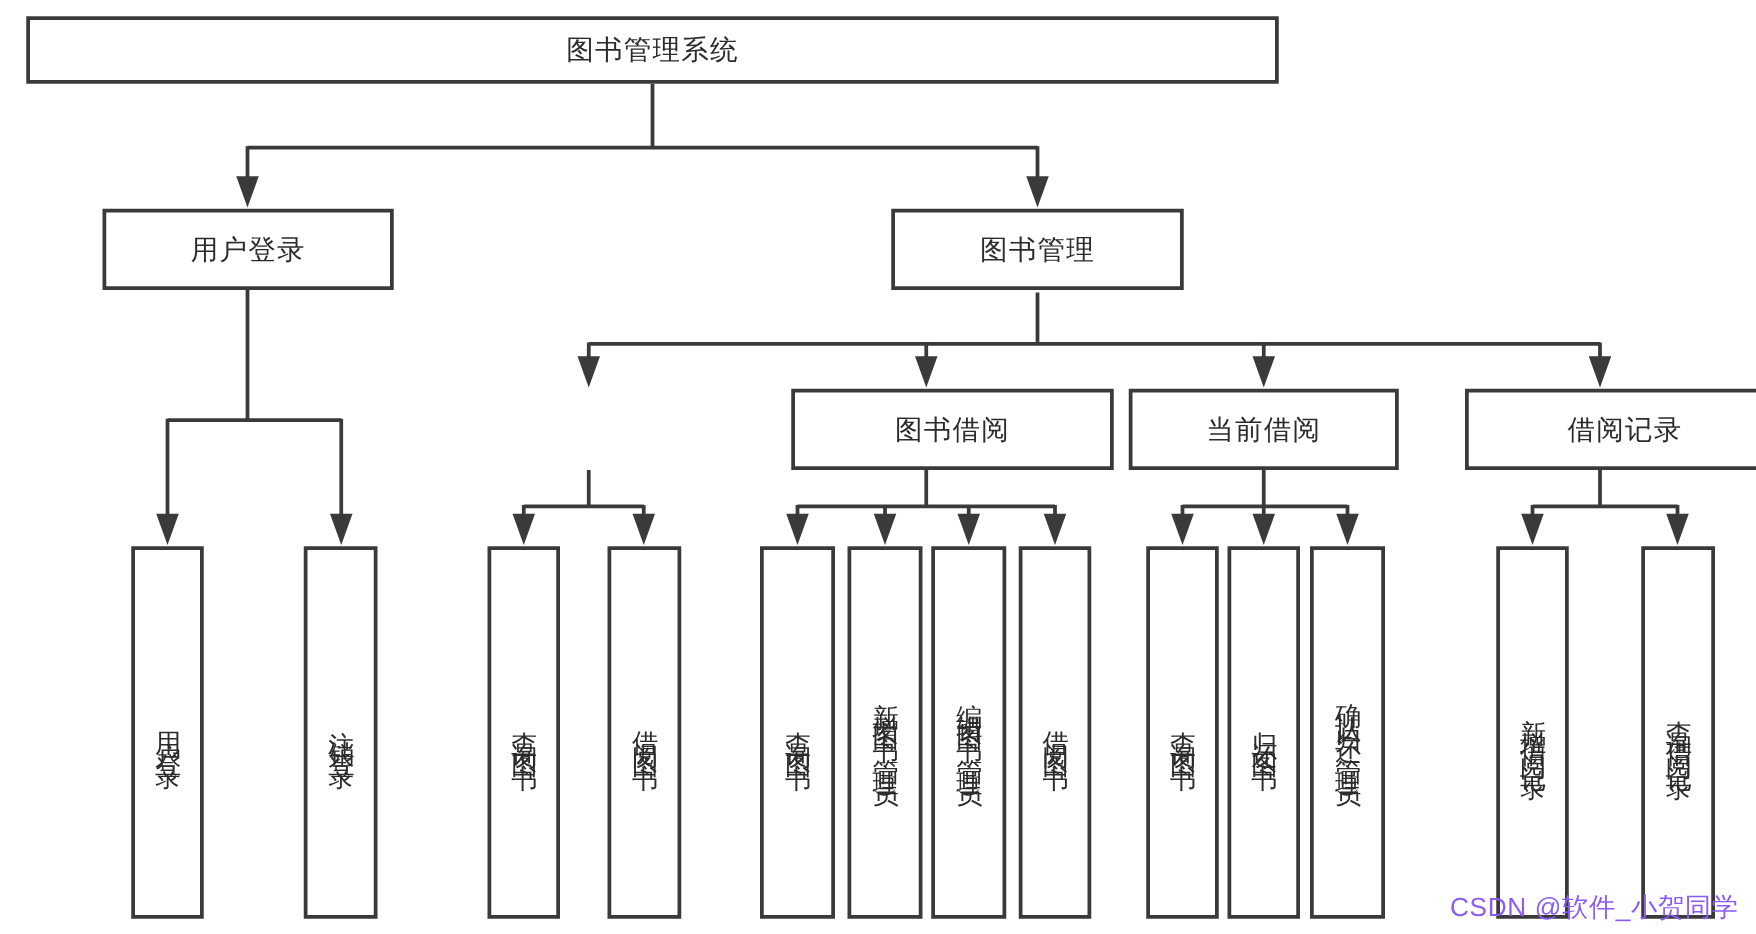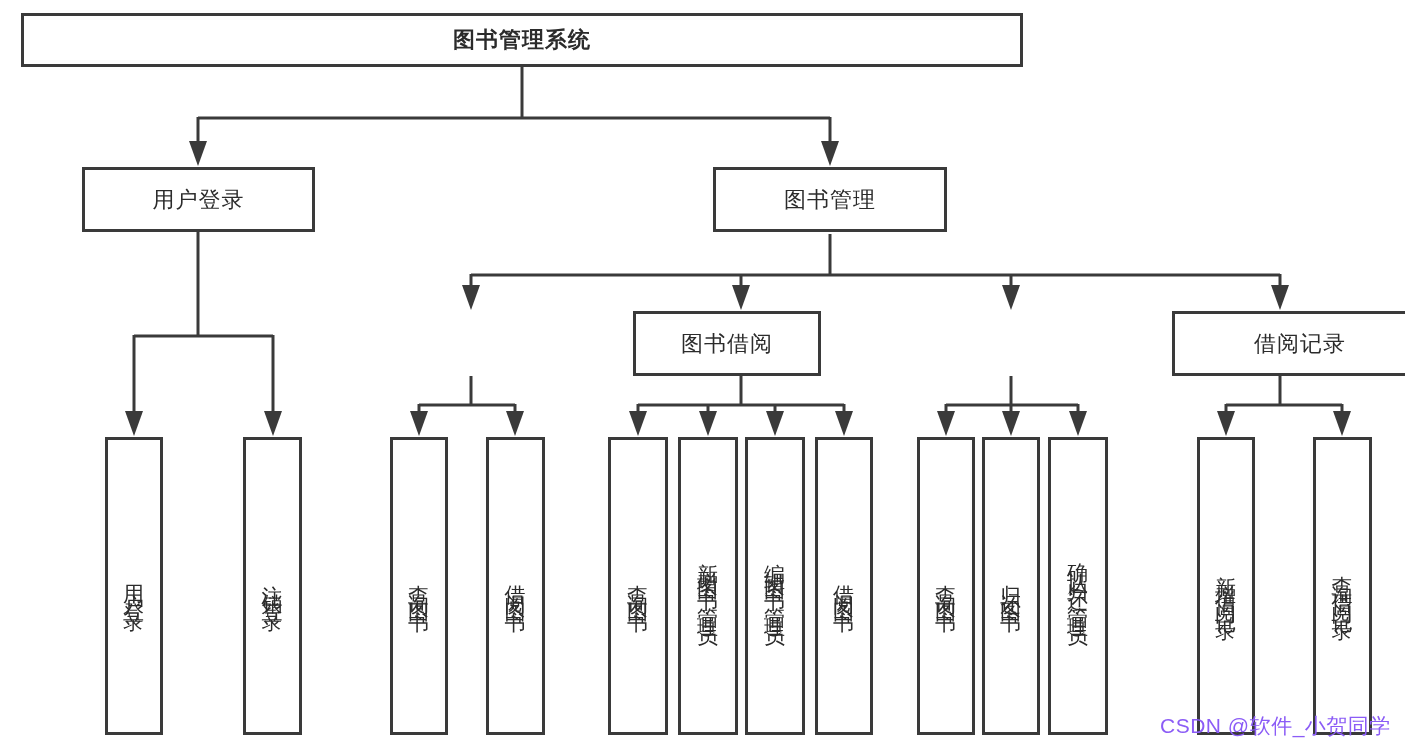--- a/index.html
+++ b/index.html
@@ -117,26 +117,27 @@
       <path d="M766 411 L784 411 L775 436 Z"></path>
       <path d="M835 411 L853 411 L844 436 Z"></path>
       <path d="M937 411 L955 411 L946 436 Z"></path>
       <path d="M1002 411 L1020 411 L1011 436 Z"></path>
       <path d="M1069 411 L1087 411 L1078 436 Z"></path>
       <path d="M1217 411 L1235 411 L1226 436 Z"></path>
       <path d="M1333 411 L1351 411 L1342 436 Z"></path>
     </g>
   </svg>
 
-  <div class="node h" style="left:21px; top:13px; width:1002px; height:54px;font-weight:bold;">图书管理系统</div>
+  <div class="node h" style="left:21px; top:13px; width:1002px; height:54px;">图书管理系统</div>
 
   <div class="node h" style="left:82px; top:167px; width:233px; height:65px;">用户登录</div>
   <div class="node h" style="left:713px; top:167px; width:234px; height:65px;">图书管理</div>
 
-  <div class="node h" style="left:633px; top:311px; width:188px; height:65px;">图书借阅</div>
+  <div class="node h" style="left:633px; top:311px; width:258px; height:65px;">图书借阅</div>
+  <div class="node h" style="left:903px; top:311px; width:216px; height:65px;">当前借阅</div>
   <div class="node h" style="left:1172px; top:311px; width:256px; height:65px;">借阅记录</div>
 
   <div class="node v" style="left:105px; top:437px; width:58px; height:298px;">用户登录</div>
   <div class="node v" style="left:243px; top:437px; width:59px; height:298px;">注销登录</div>
 
   <div class="node v" style="left:390px; top:437px; width:58px; height:298px;">查询图书</div>
   <div class="node v" style="left:486px; top:437px; width:59px; height:298px;">借阅图书</div>
 
   <div class="node v" style="left:608px; top:437px; width:60px; height:298px;">查询图书</div>
   <div class="node v" style="left:678px; top:437px; width:60px; height:298px;">新增图书（管理员）</div>

